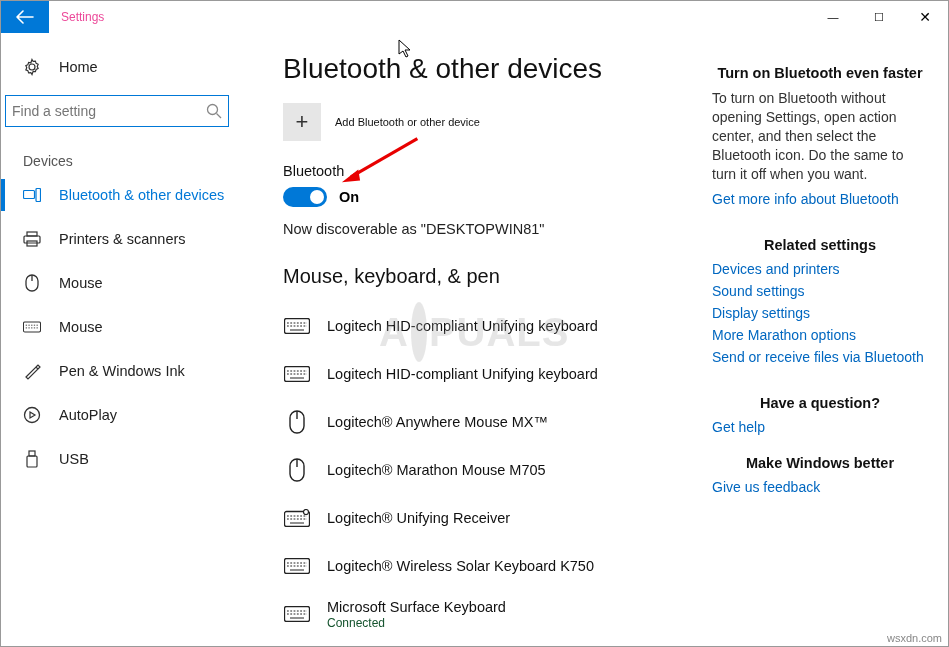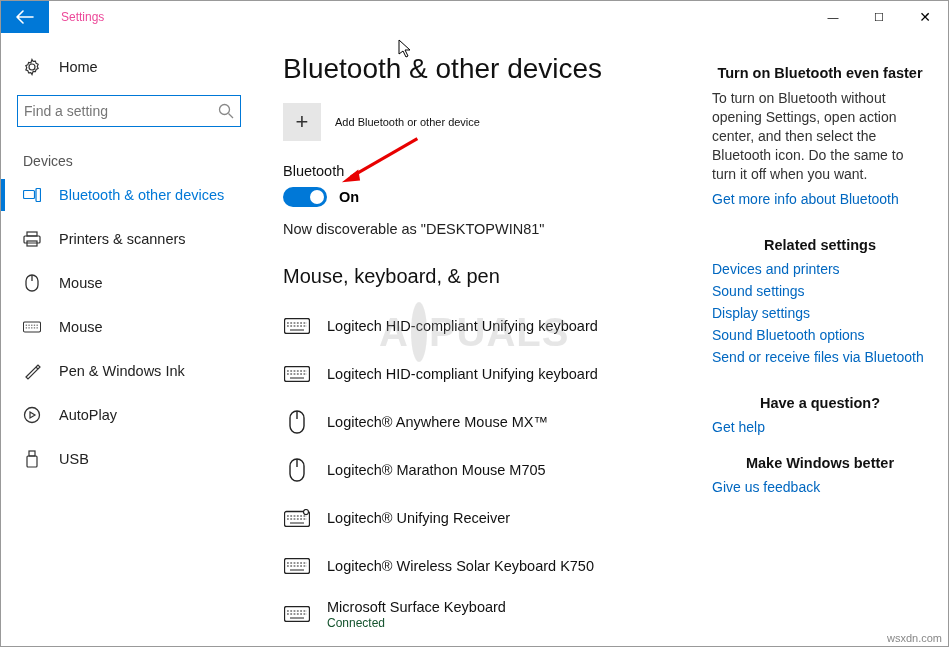--- a/index.html
+++ b/index.html
@@ -15,21 +15,21 @@
   
   
   .workspace { display: flex; height: calc(100% - 32px); }
   
   
   .leftnav { width: 260px; padding: 12px 0 0 0; }
   .nav-row { display: flex; align-items: center; height: 44px; padding: 0 16px 0 22px; font-size: 14.5px; color: #222; gap: 18px; }
   .nav-row.active { color: #0078d7; position: relative; }
   .nav-row.active::before { content: ""; position: absolute; left: 0; top: 6px; bottom: 6px; width: 4px; background: #0078d7; }
   .nav-icon { width: 18px; height: 18px; flex: 0 0 18px; display: flex; align-items: center; justify-content: center; color: inherit; }
-  .search-wrap { padding: 6px 16px 12px 16px; }
+  .search-wrap { padding: 6px 16px 12px 4px; }
   .search-box { position: relative; border: 1px solid #0078d7; height: 32px; width: 224px; display: flex; align-items: center; }
   .search-box input { border: 0; outline: 0; flex: 1; height: 100%; padding: 0 28px 0 6px; font-size: 14px; background: transparent; }
   .search-box input::placeholder { color: #767676; font-style: normal; }
   .search-glass { position: absolute; right: 6px; top: 7px; width: 16px; height: 16px; color: #888; }
   .section-label { padding: 14px 16px 4px 22px; font-size: 14px; color: #555; }
   
   
   .main { flex: 1; padding: 20px 10px 0 22px; overflow: hidden; position: relative; }
   .page-title { font-size: 28px; font-weight: 300; color: #111; margin-bottom: 18px; }
   
@@ -290,21 +290,21 @@
     <div class="aside-block">
       <div class="tip-head">Turn on Bluetooth even faster</div>
       <div class="tip-body">To turn on Bluetooth without opening Settings, open action center, and then select the Bluetooth icon. Do the same to turn it off when you want.</div>
       <span class="link">Get more info about Bluetooth</span>
     </div>
     <div class="aside-block">
       <div class="tip-head">Related settings</div>
       <span class="link">Devices and printers</span>
       <span class="link">Sound settings</span>
       <span class="link">Display settings</span>
-      <span class="link">Sound Bluetooth options</span>
+      <span class="link">More Marathon options</span>
       <span class="link">Send or receive files via Bluetooth</span>
     </div>
     <div class="aside-block2">
       <div class="tip-head">Have a question?</div>
       <span class="link">Get help</span>
     </div>
     <div class="aside-block2">
       <div class="tip-head">Make Windows better</div>
       <span class="link">Give us feedback</span>
     </div>

